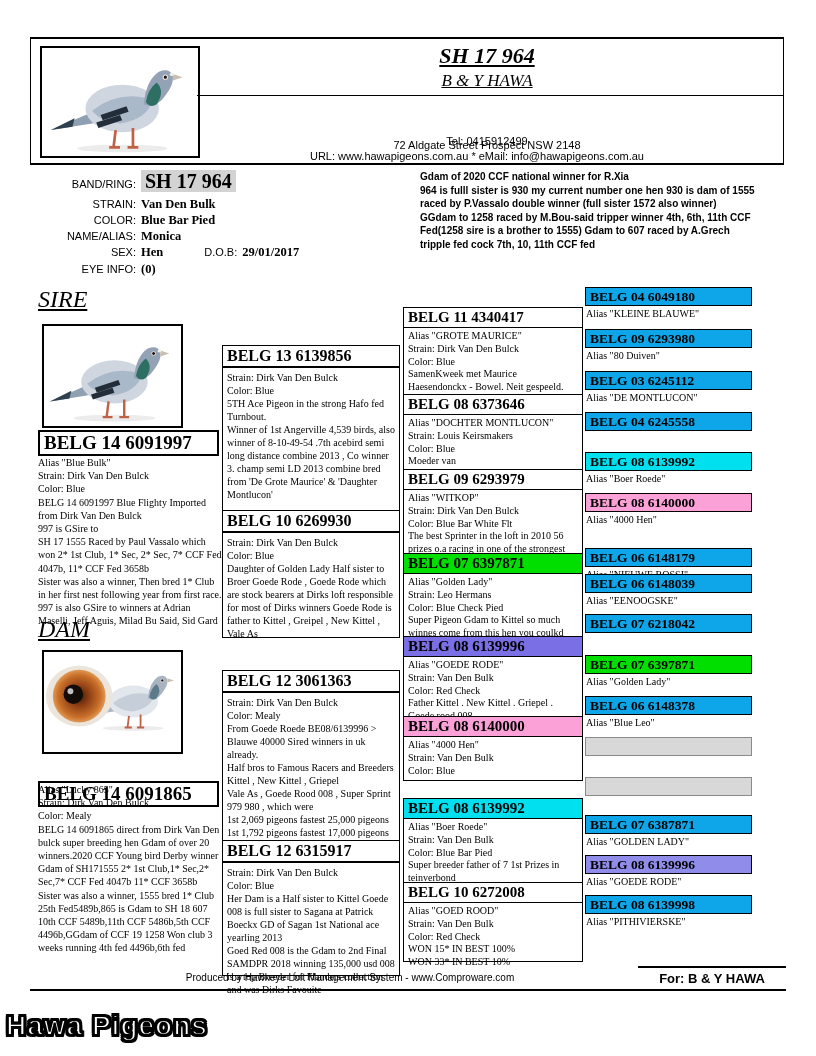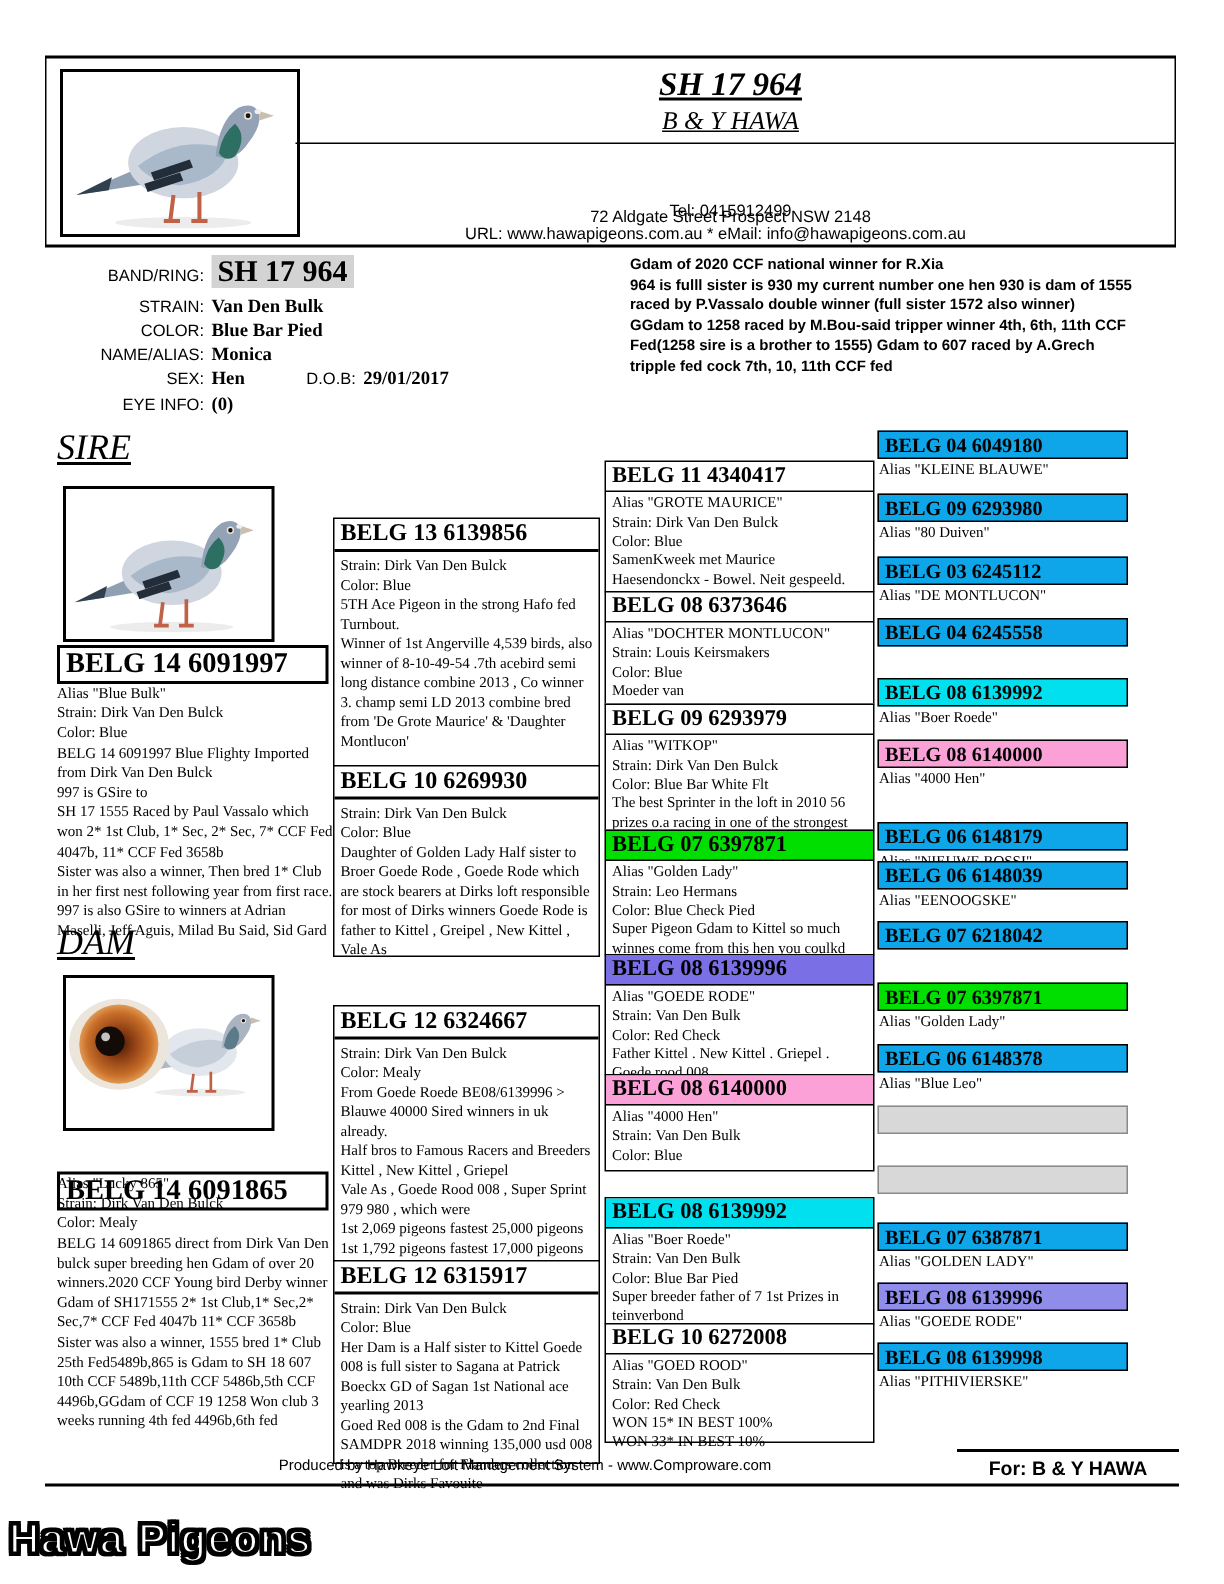--- a/index.html
+++ b/index.html
@@ -212,21 +212,21 @@
 5TH Ace Pigeon in the strong Hafo fed Turnbout.
 Winner of 1st Angerville 4,539 birds, also winner of 8-10-49-54 .7th acebird semi long distance combine 2013 , Co winner 3. champ semi LD 2013 combine bred from 'De Grote Maurice' &amp; 'Daughter Montlucon'</div>
   </div>
   <div class="g2" style="top:510px;height:128px;">
     <div class="g2-band">BELG 10 6269930</div>
     <div class="g2-text">Strain: Dirk Van Den Bulck
 Color: Blue
 Daughter of Golden Lady Half sister to Broer Goede Rode , Goede Rode which are stock bearers at Dirks loft responsible for most of Dirks winners Goede Rode is father to Kittel , Greipel , New Kittel , Vale As</div>
   </div>
   <div class="g2" style="top:670px;height:171px;">
-    <div class="g2-band">BELG 12 6324667</div>
+    <div class="g2-band">BELG 12 3061363</div>
     <div class="g2-text">Strain: Dirk Van Den Bulck
 Color: Mealy
 From  Goede Roede BE08/6139996 &gt;
 Blauwe 40000 Sired winners in uk already.
 Half bros to Famous Racers and Breeders Kittel , New Kittel , Griepel
 Vale As , Goede Rood 008 , Super Sprint 979 980 , which were
 1st 2,069 pigeons fastest 25,000 pigeons
 1st 1,792 pigeons fastest 17,000 pigeons</div>
   </div>
   <div class="g2" style="top:840px;height:136px;">

